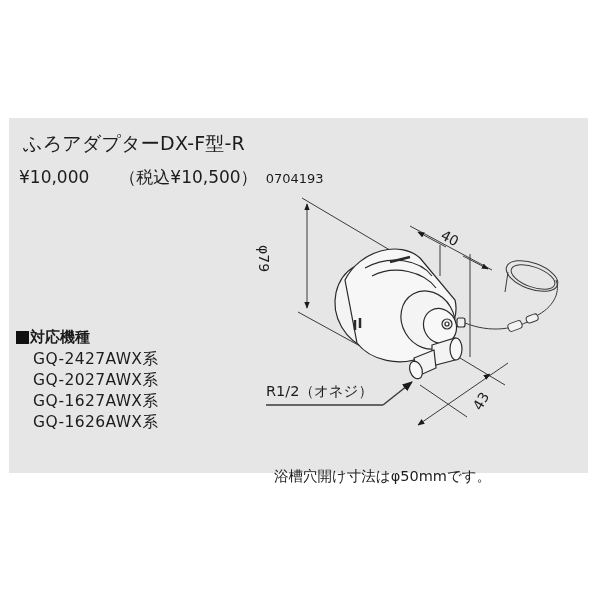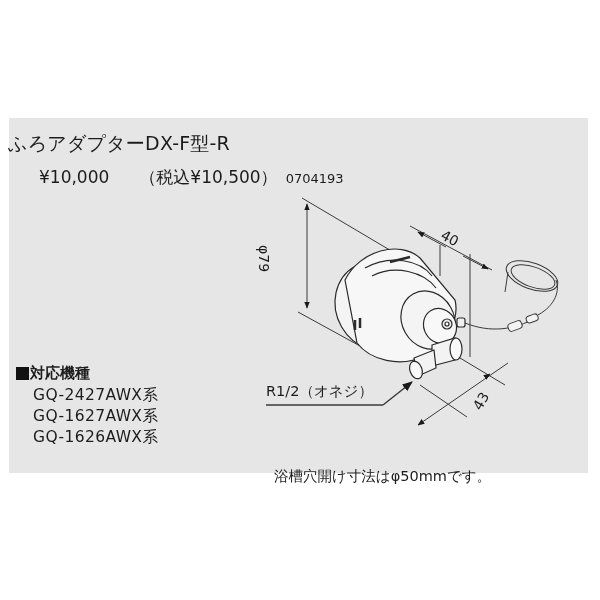--- a/index.html
+++ b/index.html
@@ -18,53 +18,51 @@
     .panel {
       position: absolute;
       left: 9px;
       top: 118px;
       width: 579px;
       height: 355px;
       background: #e6e6e6;
     }
     .title {
       position: absolute;
-      left: 8px;
+      left: 23px;
       top: 131px;
       font-size: 19px;
       letter-spacing: 0.2px;
       color: #1c1c1c;
       white-space: nowrap;
     }
     .price-row {
       position: absolute;
       left: 19px;
       top: 166px;
       white-space: nowrap;
       color: #1c1c1c;
     }
     .price {
       font-size: 17px;
-      margin-left: 20px;
     }
     .price-tax {
       font-size: 17px;
       padding-left: 30px;
     }
     .product-code {
       font-size: 13px;
       margin-left: 8px;
       margin-top: 24px;
     }
     .models {
       position: absolute;
       left: 16px;
       top: 327px;
       color: #1c1c1c;
-      margin-top: 36px;
     }
     .models-heading {
       font-size: 15px;
       font-weight: bold;
       display: flex;
       align-items: center;
       height: 20px;
     }
     .square-icon {
       display: inline-block;
@@ -142,20 +140,21 @@
   <span class="price">¥10,000</span><span class="price-tax">（税込¥10,500）</span><span class="product-code">0704193</span>
 </div>
 
 <div class="models">
   <div class="models-heading">
     <span class="square-icon"></span>
     <span>対応機種</span>
   </div>
   <ul class="model-list">
     <li class="model-item">GQ-2427AWX系</li>
+    <li class="model-item">GQ-2027AWX系</li>
     <li class="model-item">GQ-1627AWX系</li>
     <li class="model-item">GQ-1626AWX系</li>
   </ul>
 </div>
 
 <svg class="diagram" viewBox="260 190 310 245" xmlns="http://www.w3.org/2000/svg">
   <defs>
     <marker id="arr" viewBox="0 0 10 10" refX="9" refY="5" markerWidth="7" markerHeight="7" orient="auto-start-reverse">
       <path d="M0,1 L10,5 L0,9 z" fill="#1a1a1a"></path>
     </marker>

